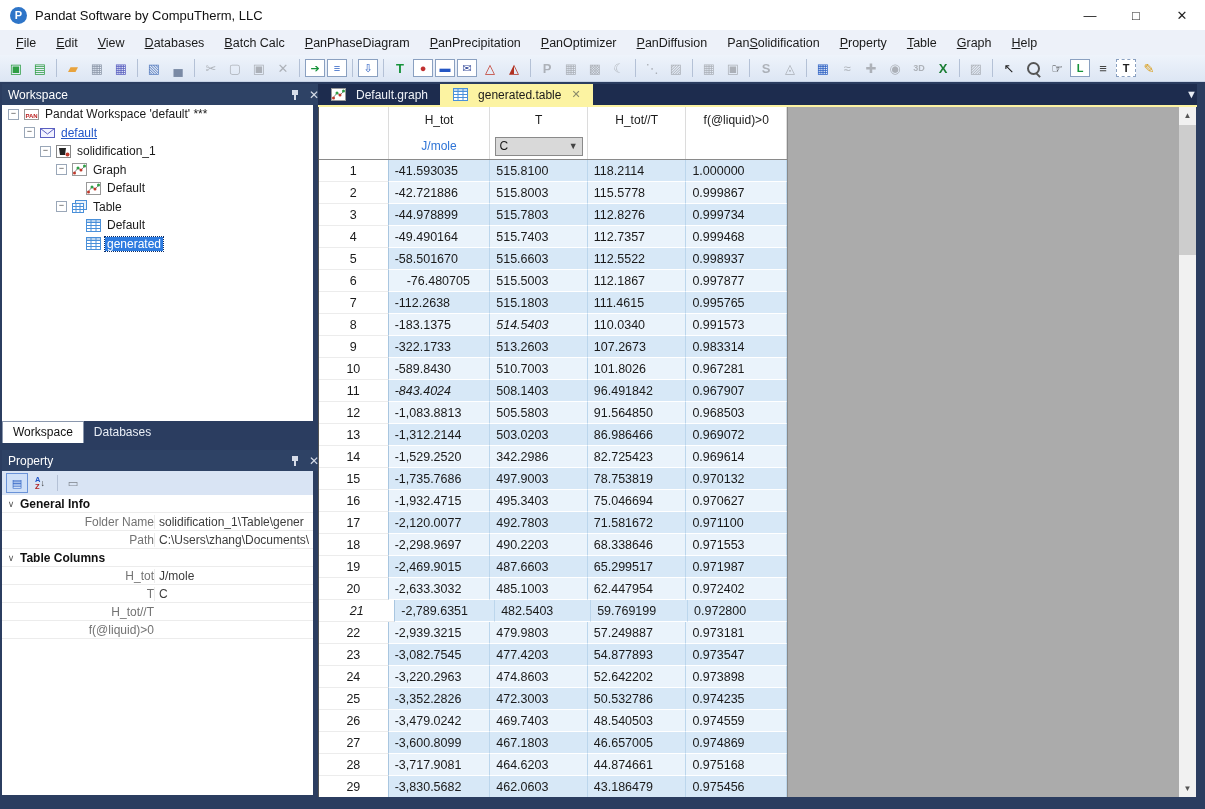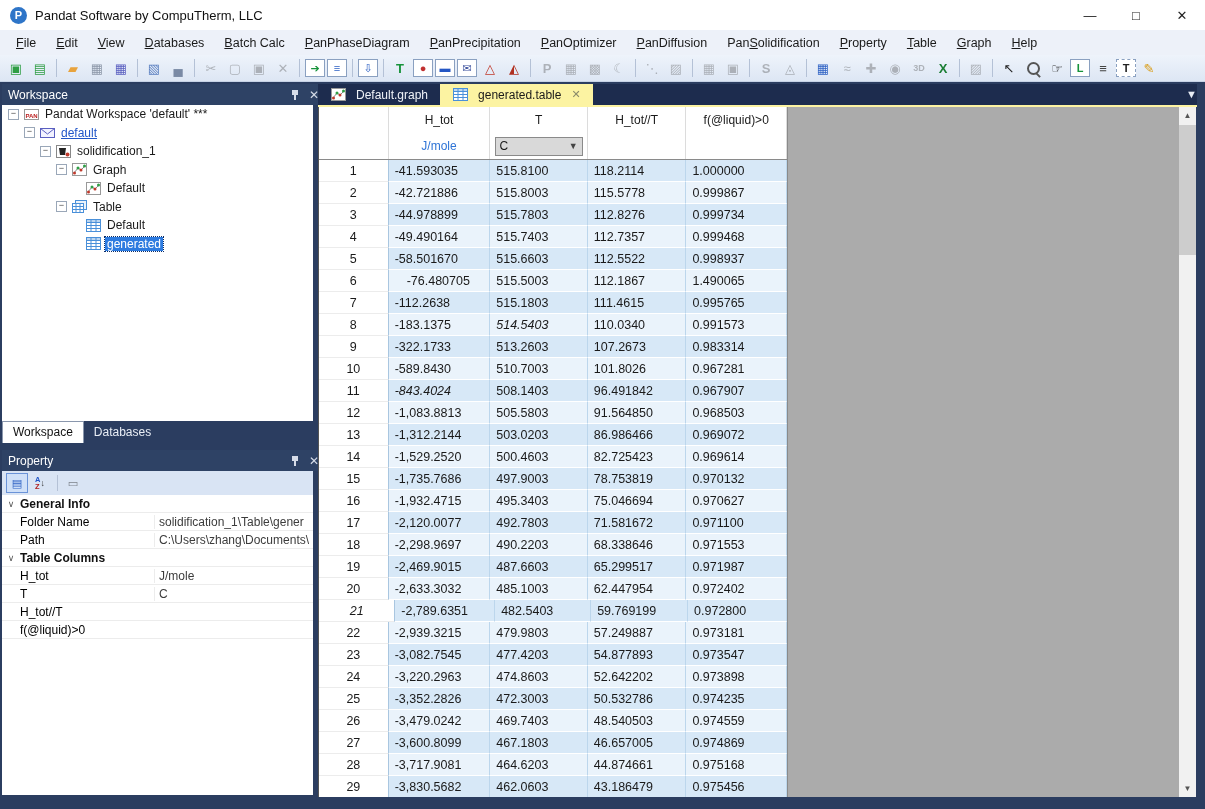--- a/index.html
+++ b/index.html
@@ -48,21 +48,21 @@
   #prop-toolbar{left:2px;top:471px;width:311px;height:24px;background:#d9e4f4;display:flex;align-items:center;padding-left:4px;box-sizing:border-box;}
   .pt-icon{width:20px;height:18px;display:flex;align-items:center;justify-content:center;font-size:11px;margin-right:2px;}
   .pt-icon.selected{background:#cfe0f8;border:1px solid #6a93d8;}
   .pt-sep{width:1px;height:16px;background:#b4c1d6;margin:0 5px;}
   .az{display:flex;flex-direction:column;font-size:7.5px;font-weight:bold;line-height:7px;}
   .az .a{color:#2156c8;}.az .z{color:#b02020;}
   #prop-body{left:2px;top:495px;width:311px;height:300px;background:#fff;overflow:hidden;}
   .prop-row{display:flex;height:17px;align-items:center;border-bottom:1px solid #ececec;font-size:12px;}
   .prop-gutter{width:18px;flex:none;text-align:center;color:#555;font-size:9px;}
   .prop-cat{font-weight:bold;color:#111;}
-  .prop-key{width:134px;flex:none;color:#000000;overflow:hidden;white-space:nowrap;}
+  .prop-key{width:134px;flex:none;color:#737373;overflow:hidden;white-space:nowrap;text-align:right;}
   .prop-val{flex:1;color:#3c3c3c;border-left:1px solid #ececec;padding-left:4px;overflow:hidden;white-space:nowrap;}
   
   #doc-tabbar{left:318px;top:84px;width:879px;height:21px;background:#1d2c4e;display:flex;align-items:flex-end;}
   .doc-tab{display:flex;align-items:center;gap:6px;height:21px;padding:0 12px;font-size:12px;}
   .doc-tab.inactive{color:#f0f3f8;}
   .doc-tab.active{background:#fcf3a2;color:#1a1a1a;}
   .doc-tab .tab-close{color:#8a8a6a;font-size:11px;margin-left:4px;}
   #tab-underline{left:318px;top:105px;width:879px;height:2px;background:#fcf3a2;}
   #tab-list-btn{right:8px;top:88px;color:#e8edf5;font-size:11px;}
   #doc-body{left:318px;top:107px;width:878px;height:690px;background:#ababab;overflow:hidden;}
@@ -435,21 +435,21 @@
           <div class="td" style="width: 102px;">-58.501670</div>
           <div class="td" style="width: 98px;">515.6603</div>
           <div class="td" style="width: 99px;">112.5522</div>
           <div class="td" style="width: 101px;">0.998937</div>
         </div>
         <div class="trow even">
           <div class="td num" style="width: 70px;">6</div>
           <div class="td" style="width: 102px; padding-left: 18px;">-76.480705</div>
           <div class="td" style="width: 98px;">515.5003</div>
           <div class="td" style="width: 99px;">112.1867</div>
-          <div class="td" style="width: 101px;">1.490065</div>
+          <div class="td" style="width: 101px;">0.997877</div>
         </div>
         <div class="trow odd">
           <div class="td num" style="width: 70px;">7</div>
           <div class="td" style="width: 102px;">-112.2638</div>
           <div class="td" style="width: 98px;">515.1803</div>
           <div class="td" style="width: 99px;">111.4615</div>
           <div class="td" style="width: 101px;">0.995765</div>
         </div>
         <div class="trow even">
           <div class="td num" style="width: 70px;">8</div>
@@ -489,21 +489,21 @@
         <div class="trow odd">
           <div class="td num" style="width: 70px;">13</div>
           <div class="td" style="width: 102px;">-1,312.2144</div>
           <div class="td" style="width: 98px;">503.0203</div>
           <div class="td" style="width: 99px;">86.986466</div>
           <div class="td" style="width: 101px;">0.969072</div>
         </div>
         <div class="trow even">
           <div class="td num" style="width: 70px;">14</div>
           <div class="td" style="width: 102px;">-1,529.2520</div>
-          <div class="td" style="width: 98px;">500.4603</div>
+          <div class="td" style="width: 98px;">342.2986</div>
           <div class="td" style="width: 99px;">82.725423</div>
           <div class="td" style="width: 101px;">0.969614</div>
         </div>
         <div class="trow odd">
           <div class="td num" style="width: 70px;">15</div>
           <div class="td" style="width: 102px;">-1,735.7686</div>
           <div class="td" style="width: 98px;">497.9003</div>
           <div class="td" style="width: 99px;">78.753819</div>
           <div class="td" style="width: 101px;">0.970132</div>
         </div>

